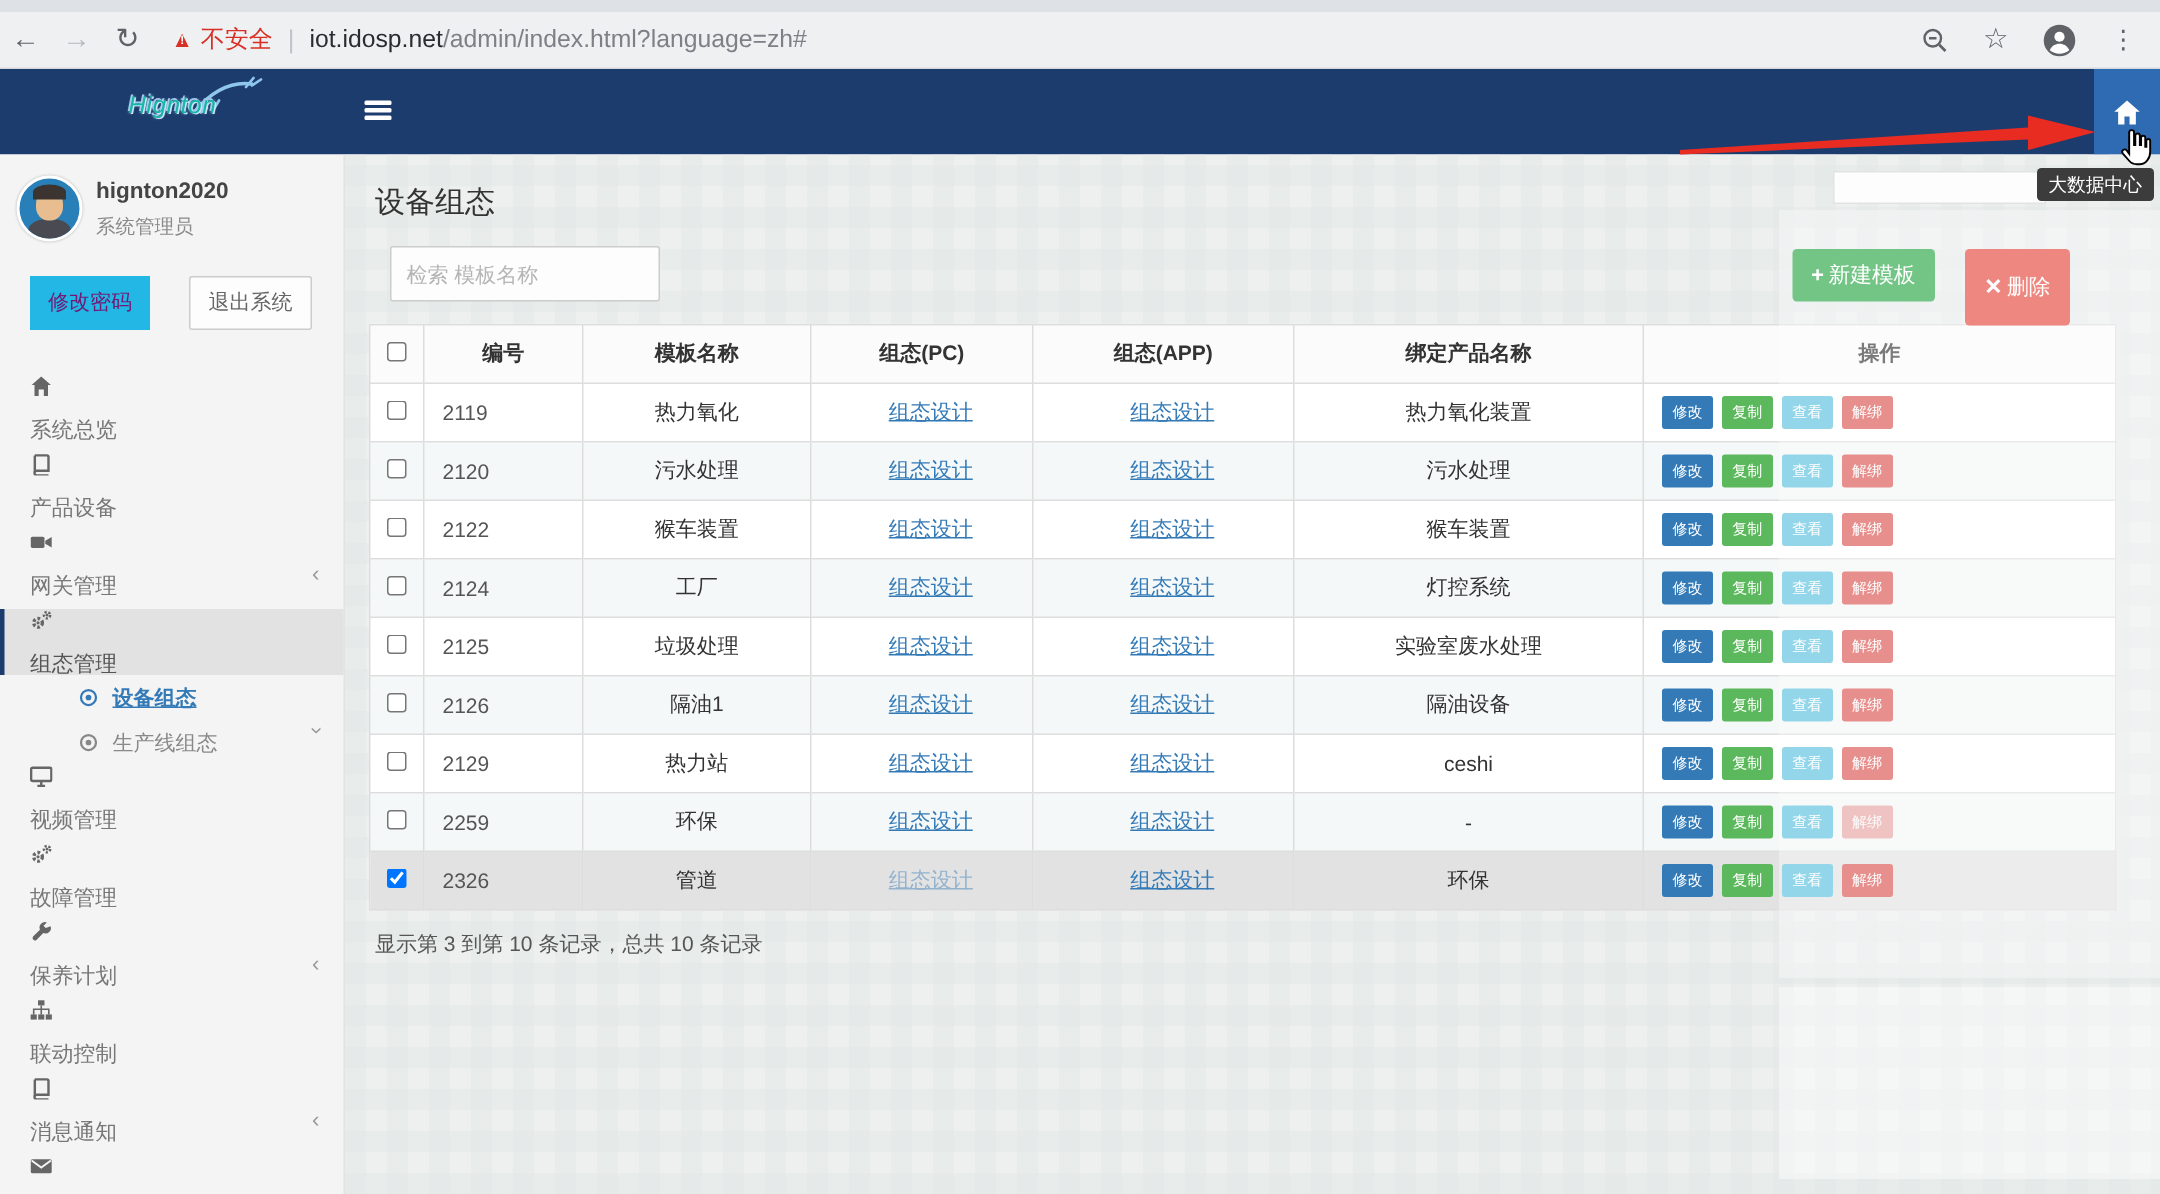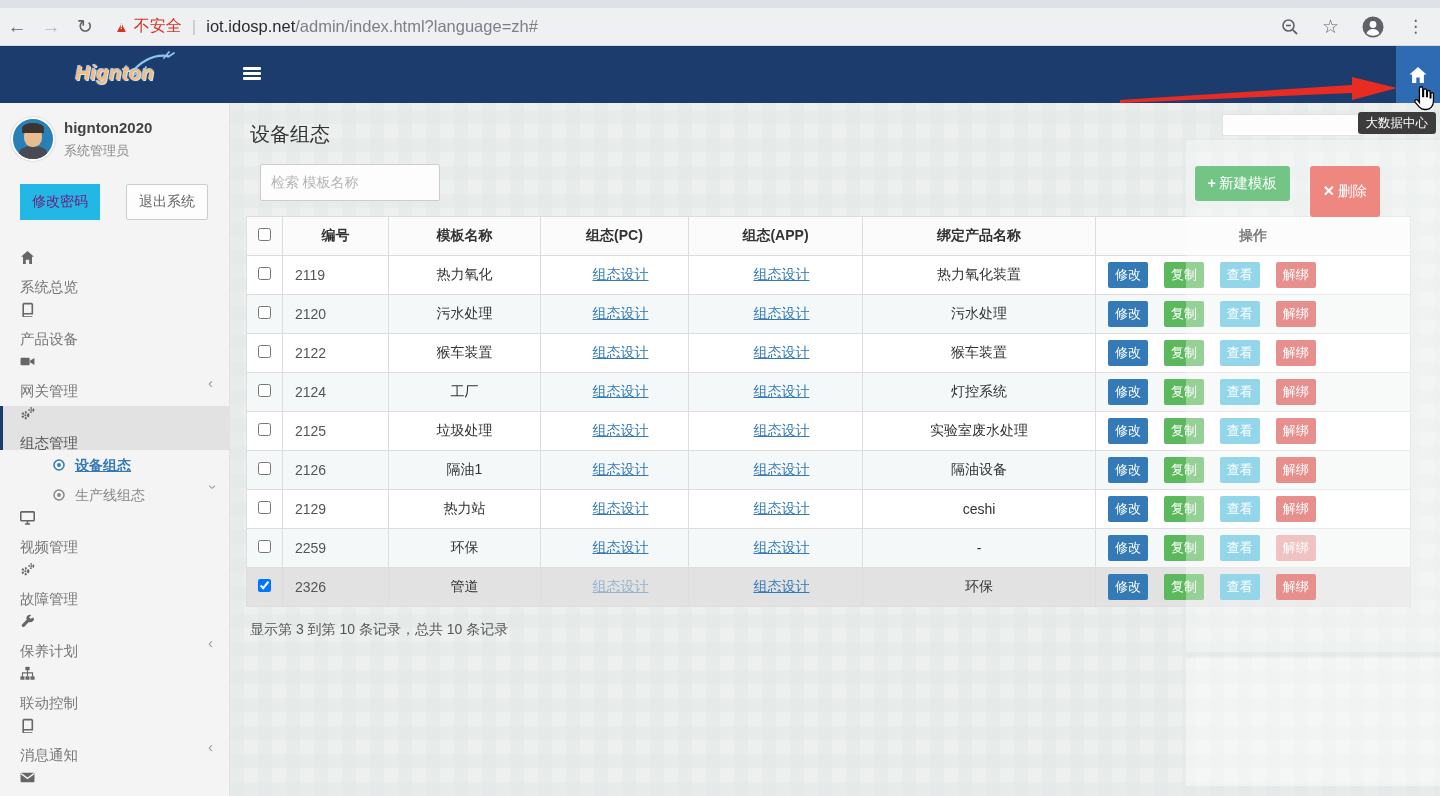--- a/index.html
+++ b/index.html
@@ -22,21 +22,21 @@
   .urldomain { color:#2a2c2f; font-size:16.5px; }
   .urlpath { color:#7d8187; font-size:16.5px; }
   .bright { margin-left:auto; display:flex; align-items:center; gap:22px; padding-right:16px; }
   .star { font-size:19px; color:#5f6368; }
   .kebab { font-size:17px; color:#5f6368; letter-spacing:0; }
 
   
   .navbar { position:absolute; left:0; top:46px; width:1440px; height:57px;
     background:var(--navbar,#1d3c6e); }
   .brand { position:absolute; left:0; top:0; width:230px; height:57px; text-align:center; }
-  .brand-text { font-style:italic; font-weight:bold; font-size:20px; color:#fdba74;
+  .brand-text { font-style:italic; font-weight:normal; font-size:16px; color:#14b8a6;
     text-shadow:0 0 2px #b9dcf4, 1px 1px 0 #cfe7f8, -1px -1px 0 #9cc6e8;
     position:relative; top:16px; letter-spacing:.5px; }
   .deer { position:absolute; left:128px; top:4px; }
   .hamburger { position:absolute; left:243px; top:21px; width:18px; height:14px; cursor:pointer; }
   .hamburger i { display:block; height:2.6px; background:#fff; margin-bottom:2.6px; border-radius:1px; }
   .home-btn { position:absolute; right:0; top:0; width:44px; height:57px; background:#2f6bb3;
     display:flex; align-items:center; justify-content:center; cursor:pointer; }
   .arrow-overlay { position:absolute; left:0; top:46px; width:1440px; height:80px;
     pointer-events:none; z-index:40; }
   .tooltip { position:absolute; right:4px; top:112px; background:#3c3c3c; color:#fff;
@@ -76,40 +76,40 @@
 
   
   .content { position:absolute; left:230px; top:103px; width:1210px; height:693px;
     background:#edf0ef;
     background-image:repeating-linear-gradient(0deg, rgba(226,232,231,.5) 0 14px, rgba(255,255,255,0) 14px 28px),
       repeating-linear-gradient(90deg, rgba(226,232,231,.5) 0 14px, rgba(255,255,255,0) 14px 28px);
     padding:14px 30px 0 16px; }
   .pagetitle { font-size:20px; font-weight:normal; color:#333; margin:4px 0 16px 4px; }
   .ctl-row { position:relative; height:40px; margin-bottom:12px; }
   .search-in { position:absolute; left:14px; top:0; width:180px; height:37px; border:1px solid #ccc;
-    background:#fdfdfd; padding:0 10px; font-size:14px; color:#333; border-radius:2px;font-family:Liberation Serif, serif; }
+    background:#fdfdfd; padding:0 10px; font-size:14px; color:#333; border-radius:2px; }
   .search-in::placeholder { color:#b5b5b5; }
   .btn-new { position:absolute; right:120px; top:2px; background:var(--create_green,#28a745); color:#fff;
     border:none; font-size:14.5px; padding:8px 13px; border-radius:3px; cursor:pointer; }
   .btn-del { position:absolute; right:30px; top:2px; background:var(--delete_red,#e3473d); color:#fff;
     border:none; font-size:14.5px; padding:16px 13px; border-radius:3px; cursor:pointer; }
   .bt-ic { font-weight:bold; margin-right:3px; }
 
   table.grid { border-collapse:collapse; width:1164px; background:#fff; table-layout:fixed; }
   .grid th, .grid td { border:1px solid #ddd; font-size:14px; color:#333; height:39px; text-align:center; }
   .grid thead th { background:#fbfbfb; font-weight:bold; }
   .grid tbody tr:nth-child(even) td { background:#f4f8f8; }
   .grid tbody tr.selected td { background:#e2e2e2; }
   .col-ck { width:36px; } .col-id { width:106px; } .col-nm { width:152px;font-family:Liberation Serif, serif; }
   .col-pc { width:148px; } .col-ap { width:174px; } .col-pr { width:233px; } .col-ac { width:315px; }
   td.cid { text-align:left; padding-left:12px; color:#555; }
   a.dlink { color:var(--accent_link,#337ab7); text-decoration:underline; font-size:14px; cursor:pointer;margin-left:12px; }
   a.dlink.muted { opacity:.45; }
   td.cact { text-align:left; padding-left:12px; }
-  .act { display:inline-block; color:#fff; font-size:13px; padding:4px 7px; margin-right:12px;
+  .act { display:inline-block; color:#fff; font-size:10px; padding:4px 7px; margin-right:2px;
     border-radius:2px; cursor:pointer; }
   .a-edit { background:var(--edit_blue,#337ab7); }
   .a-copy { background:var(--copy_green,#5cb85c); }
   .a-view { background:var(--view_cyan,#5bc0de); }
   .a-unbind { background:var(--unbind_red,#d9534f); }
   .act.disabled { opacity:.5; cursor:default; }
   .summary { font-size:14px; color:#555; margin:14px 0 0 4px; }
 
   .ghost-input { position:absolute; left:1222px; top:114px; width:142px; height:22px;
     background:#fdfdfd; border:1px solid #e2e2e2; z-index:30; }

